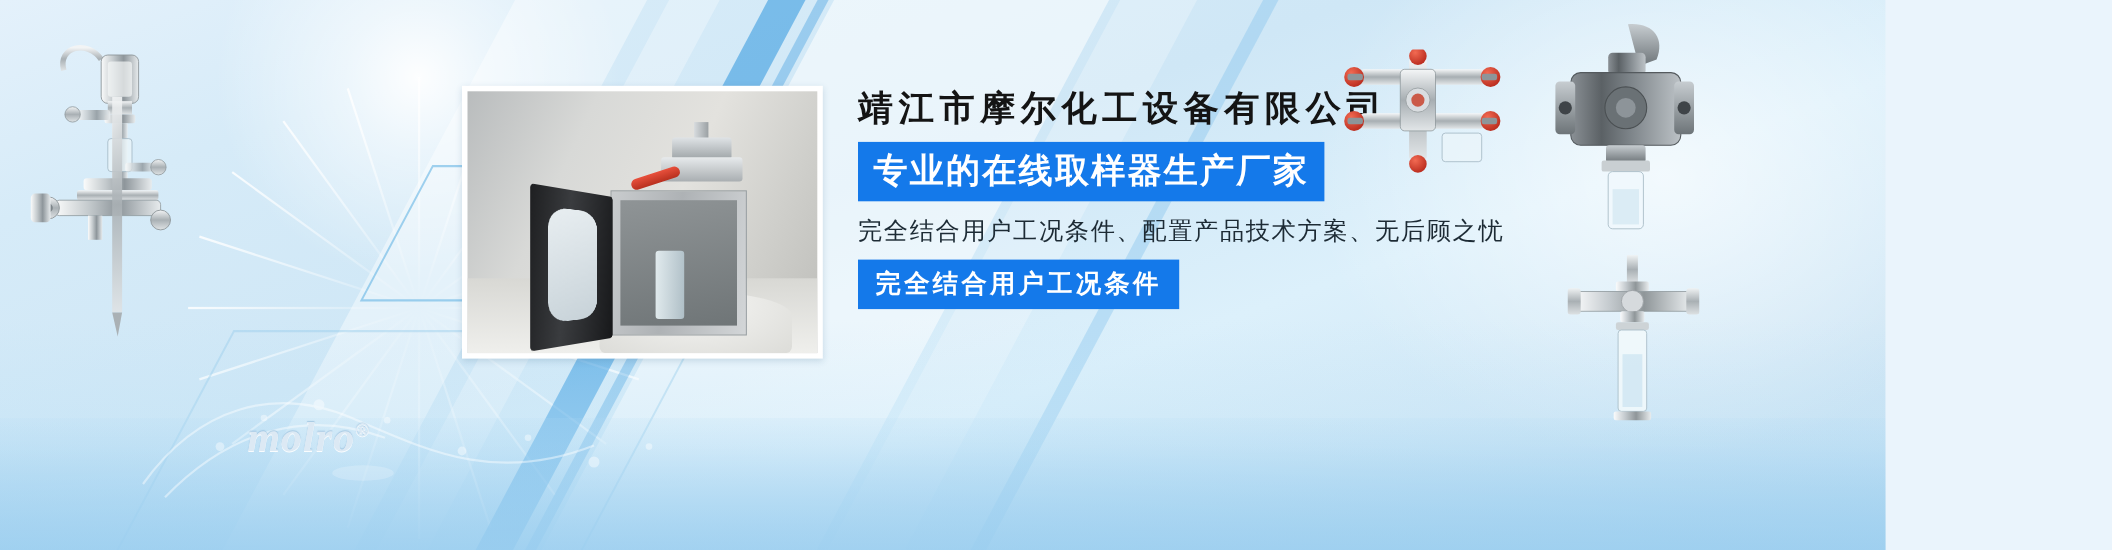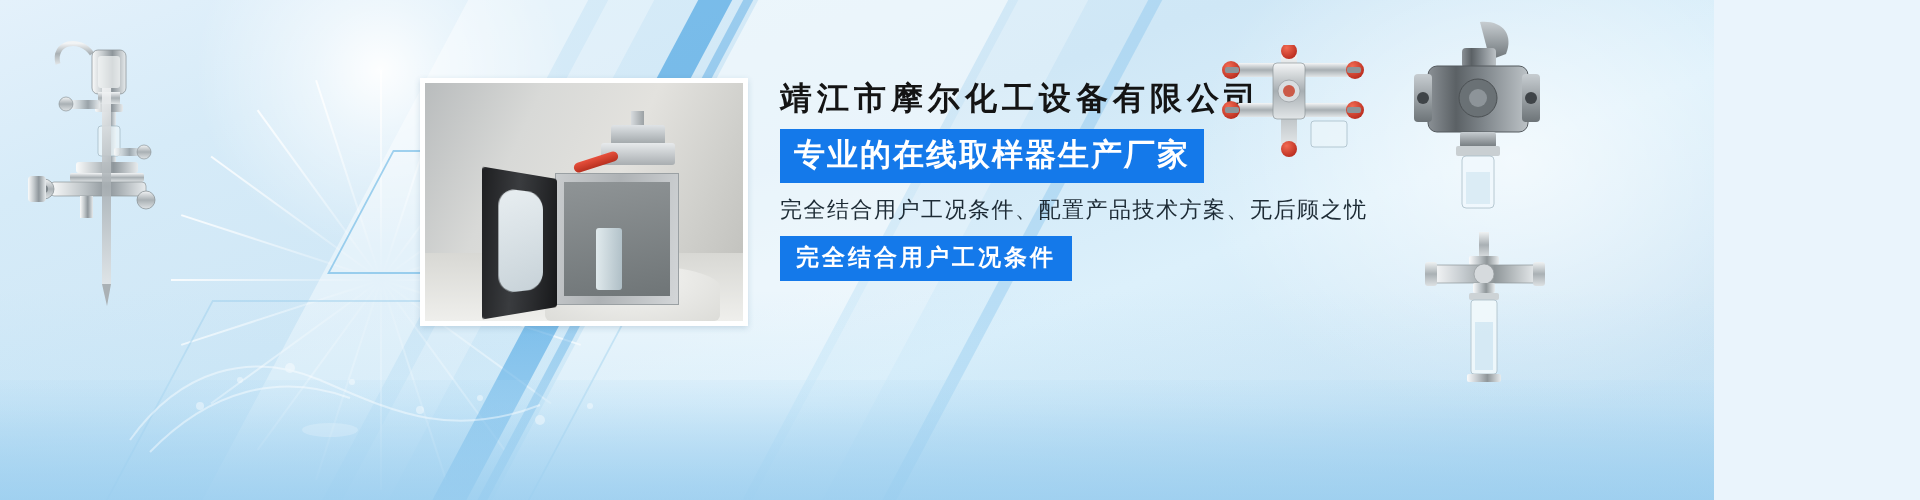--- a/index.html
+++ b/index.html
@@ -246,20 +246,23 @@
     </div>
   </div>
 
   <div class="text-block">
     <div class="company">靖江市摩尔化工设备有限公司</div>
     <div><span class="pill big">专业的在线取样器生产厂家</span></div>
     <div class="subline">完全结合用户工况条件、配置产品技术方案、无后顾之忧</div>
     <div><span class="pill small">完全结合用户工况条件</span></div>
   </div>
 
+  <div class="logo">
+    <span>molro</span><sup>®</sup>
+  </div>
 
   <svg class="prod" id="prod-cross" viewBox="0 0 160 115">
     <defs>
       <linearGradient id="cm" x1="0" y1="0" x2="0" y2="1">
         <stop offset="0" stop-color="#f4f6f7"></stop>
           <stop offset=".5" stop-color="#a7aeb2"></stop>
         <stop offset="1" stop-color="#e2e6e8"></stop>
       </linearGradient>
       <radialGradient id="rd" cx=".35" cy=".3" r=".8">
         <stop offset="0" stop-color="#f26a52"></stop>

